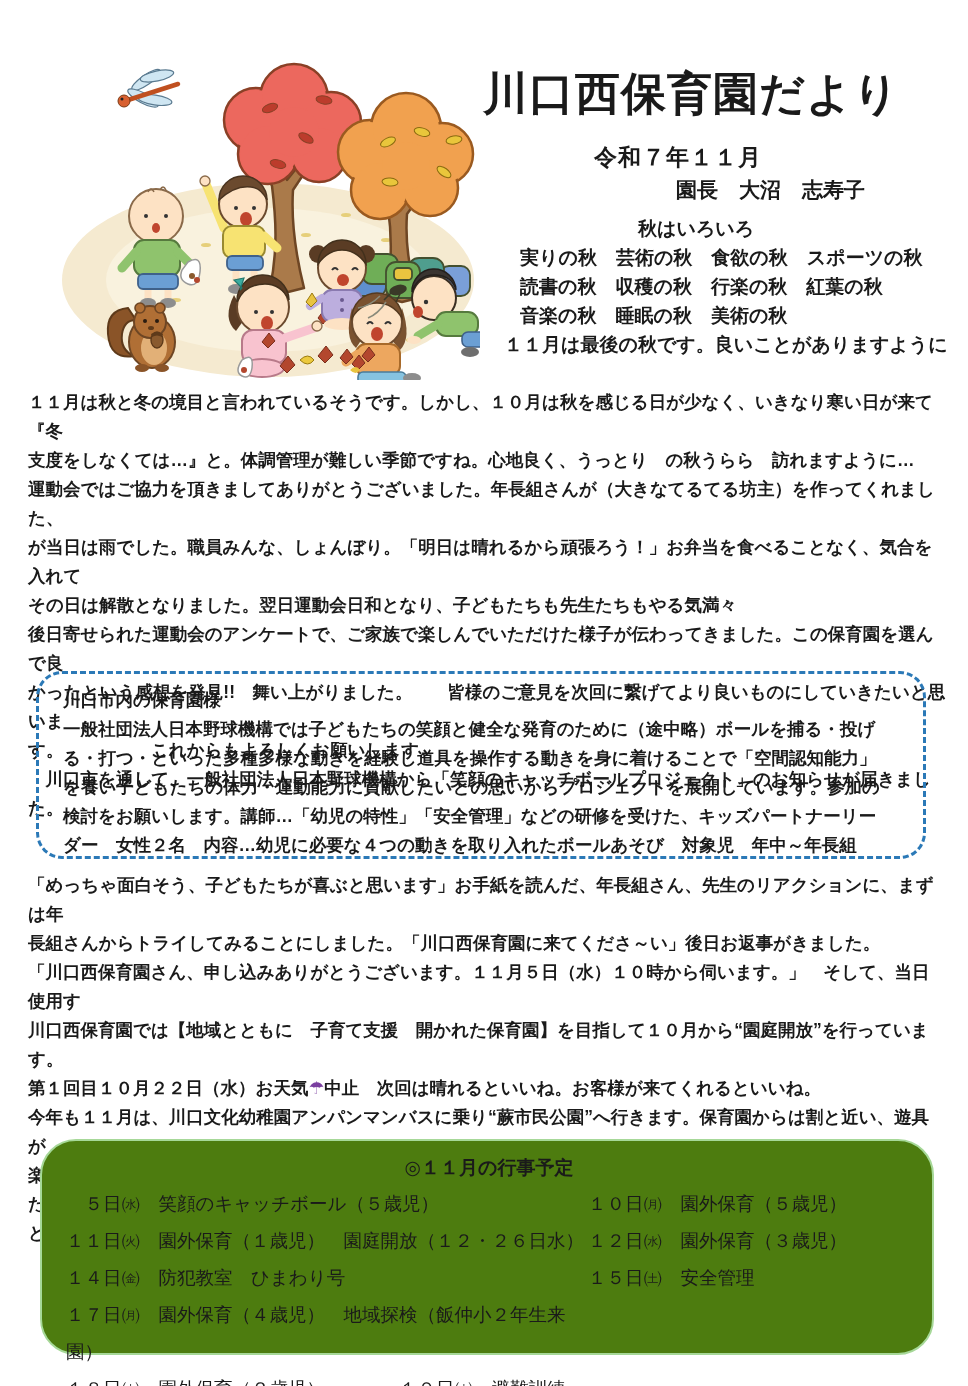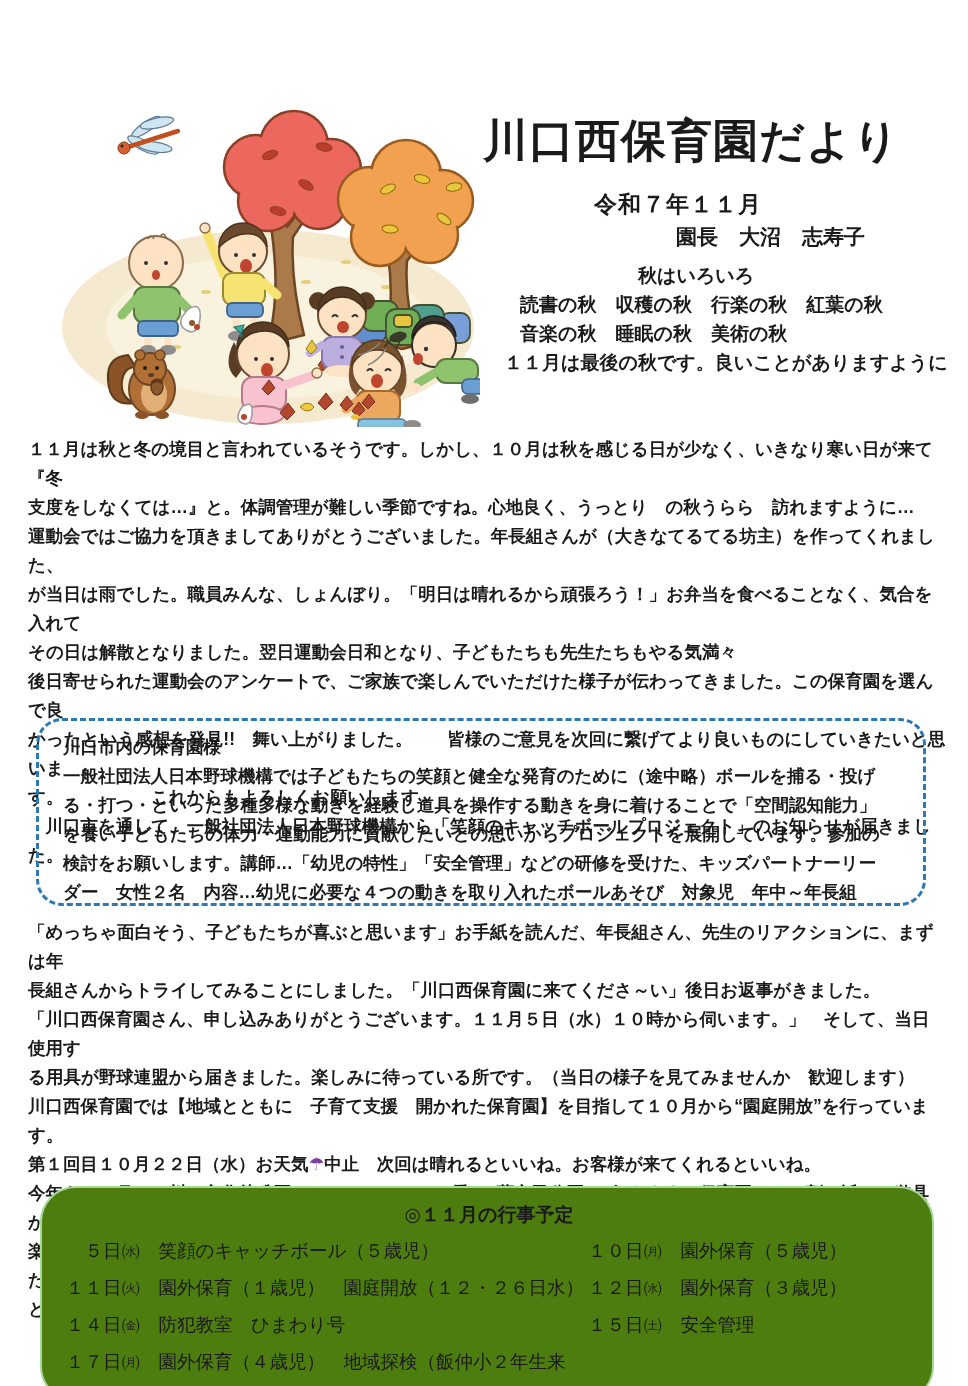--- a/index.html
+++ b/index.html
@@ -1,20 +1,20 @@
 <!DOCTYPE html>
 <html lang="ja"><head>
 <meta charset="utf-8">
 <style>
   html,body{margin:0;padding:0;background:#ffffff;}
   #page{
     position:relative;width:968px;height:1386px;background:#ffffff;overflow:hidden;
     font-family:"Liberation Sans","DejaVu Sans",sans-serif;color:#1a1a1a;
   }
-  .abs{position:absolute;margin-top:47px;}
+  .abs{position:absolute;}
   .line{white-space:pre-wrap;font-weight:bold;}
   
   .nl-title{left:483px;top:64px;font-size:45px;font-weight:bold;letter-spacing:1px;}
   .nl-date{left:594px;top:142px;font-size:23px;letter-spacing:1px;}
   .nl-principal{left:676px;top:176px;font-size:21px;}
   
   .autumn{left:490px;top:214px;width:470px;font-size:19px;line-height:29px;}
   .autumn .heading{padding-left:148px;}
   .autumn .ind30{padding-left:30px;}
   .autumn .ind14{padding-left:14px;}
@@ -271,20 +271,21 @@
       </g>
     </svg>
   </div>
 
   <div class="abs nl-title line">川口西保育園だより</div>
   <div class="abs nl-date line">令和７年１１月</div>
   <div class="abs nl-principal line">園長　大沼　志寿子</div>
 
   <div class="abs autumn">
     <div class="line heading">秋はいろいろ</div>
+    <div class="line ind30">実りの秋　芸術の秋　食欲の秋　スポーツの秋</div>
     <div class="line ind30">読書の秋　収穫の秋　行楽の秋　紅葉の秋</div>
     <div class="line ind30">音楽の秋　睡眠の秋　美術の秋</div>
     <div class="line ind14">１１月は最後の秋です。良いことがありますように</div>
   </div>
 
   <div class="abs body-text body1">
     <div class="line">１１月は秋と冬の境目と言われているそうです。しかし、１０月は秋を感じる日が少なく、いきなり寒い日が来て『冬</div>
     <div class="line">支度をしなくては…』と。体調管理が難しい季節ですね。心地良く、うっとり　の秋うらら　訪れますように…</div>
     <div class="line">運動会ではご協力を頂きましてありがとうございました。年長組さんが（大きなてるてる坊主）を作ってくれました、</div>
     <div class="line">が当日は雨でした。職員みんな、しょんぼり。「明日は晴れるから頑張ろう！」お弁当を食べることなく、気合を入れて</div>
@@ -301,21 +302,20 @@
     <div class="line">る・打つ・といった多種多様な動きを経験し道具を操作する動きを身に着けることで「空間認知能力」</div>
     <div class="line">を養い子どもたちの体力・運動能力に貢献したいとの思いからプロジェクトを展開しています。参加の</div>
     <div class="line">検討をお願いします。講師…「幼児の特性」「安全管理」などの研修を受けた、キッズパートナーリー</div>
     <div class="line">ダー　女性２名　内容…幼児に必要な４つの動きを取り入れたボールあそび　対象児　年中～年長組</div>
   </div>
 
   <div class="abs body-text body2">
     <div class="line">「めっちゃ面白そう、子どもたちが喜ぶと思います」お手紙を読んだ、年長組さん、先生のリアクションに、まずは年</div>
     <div class="line">長組さんからトライしてみることにしました。「川口西保育園に来てくださ～い」後日お返事がきました。</div>
     <div class="line">「川口西保育園さん、申し込みありがとうございます。１１月５日（水）１０時から伺います。」　そして、当日使用す</div>
-    <div class="line">る用具が野球連盟から届きました。楽しみに待っている所です。（当日の様子を見てみませんか　歓迎します）</div>
     <div class="line">川口西保育園では【地域とともに　子育て支援　開かれた保育園】を目指して１０月から“園庭開放”を行っています。</div>
     <div class="line"><span>第１回目１０月２２日（水）お天気</span><span class="umbrella">☂</span><span>中止　次回は晴れるといいね。お客様が来てくれるといいね。</span></div>
     <div class="line">今年も１１月は、川口文化幼稚園アンパンマンバスに乗り“蕨市民公園”へ行きます。保育園からは割と近い、遊具が</div>
     <div class="line">楽しい、どんぐり拾いができる、芝生広場が気持ち良い　公園に着くと何人かの子どもが「お家の人と、ここに来たこ</div>
     <div class="line">とある」とつぶやきます。人気スポットなのですね。　　　　　保護者様、晩秋も元気にお過ごしください。</div>
   </div>
 
   <div class="abs schedule">
     <div class="sch-title">◎１１月の行事予定</div>
     <div class="sch-row"><span class="sch-left">　５日㈬　笑顔のキャッチボール（５歳児）</span><span class="sch-right">１０日㈪　園外保育（５歳児）</span></div>

